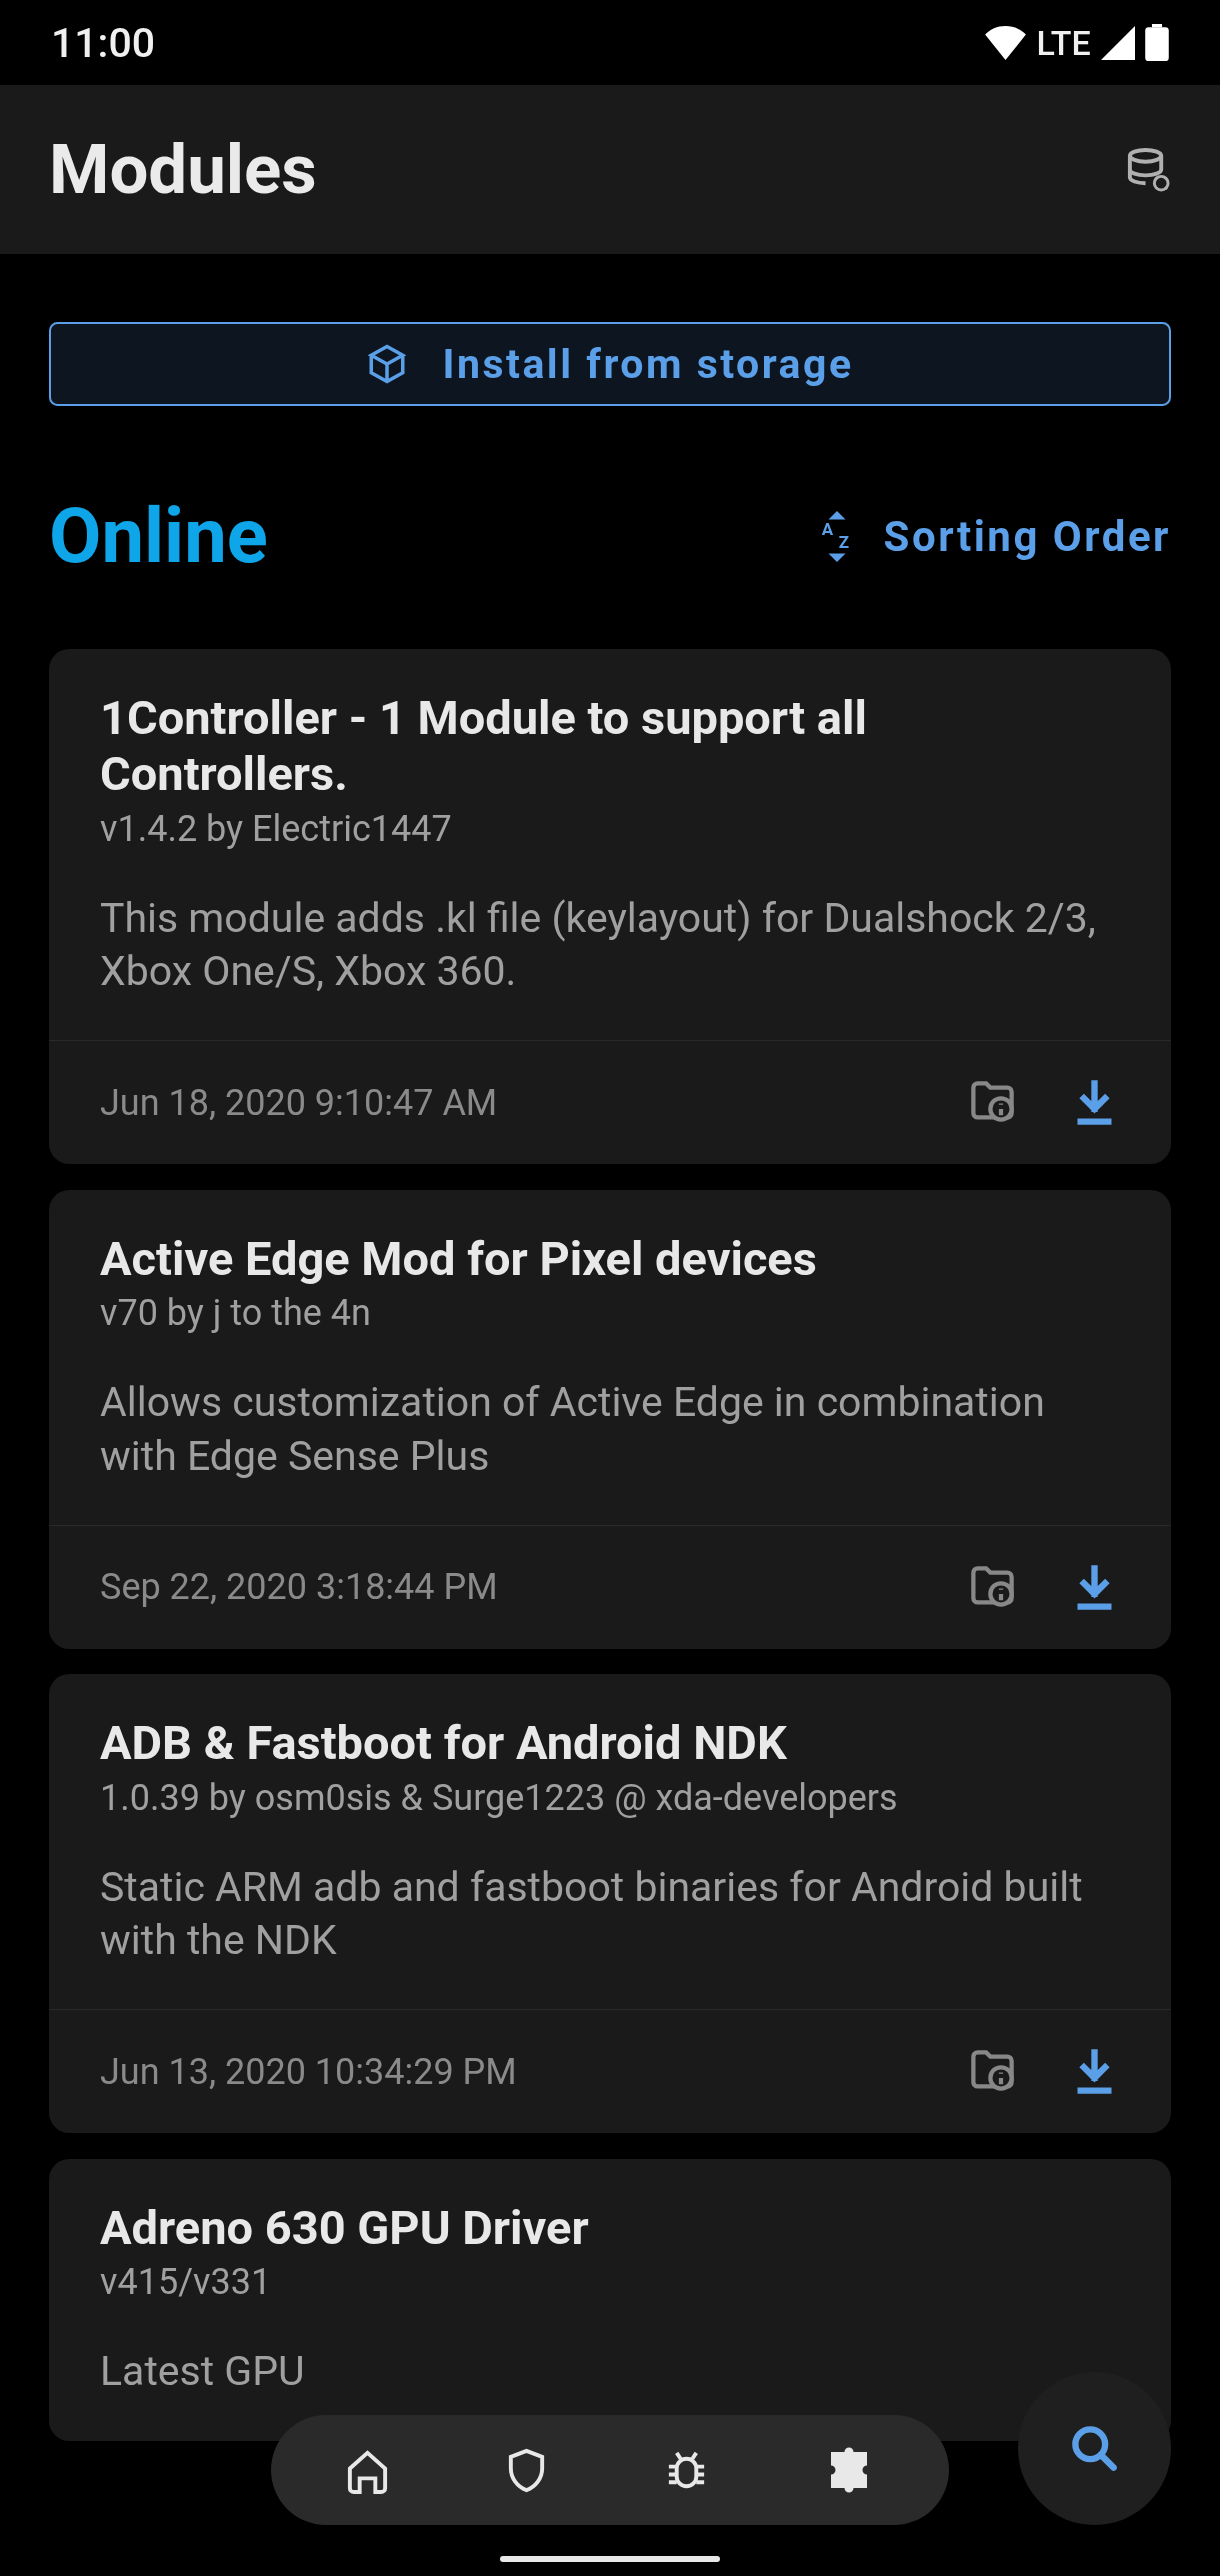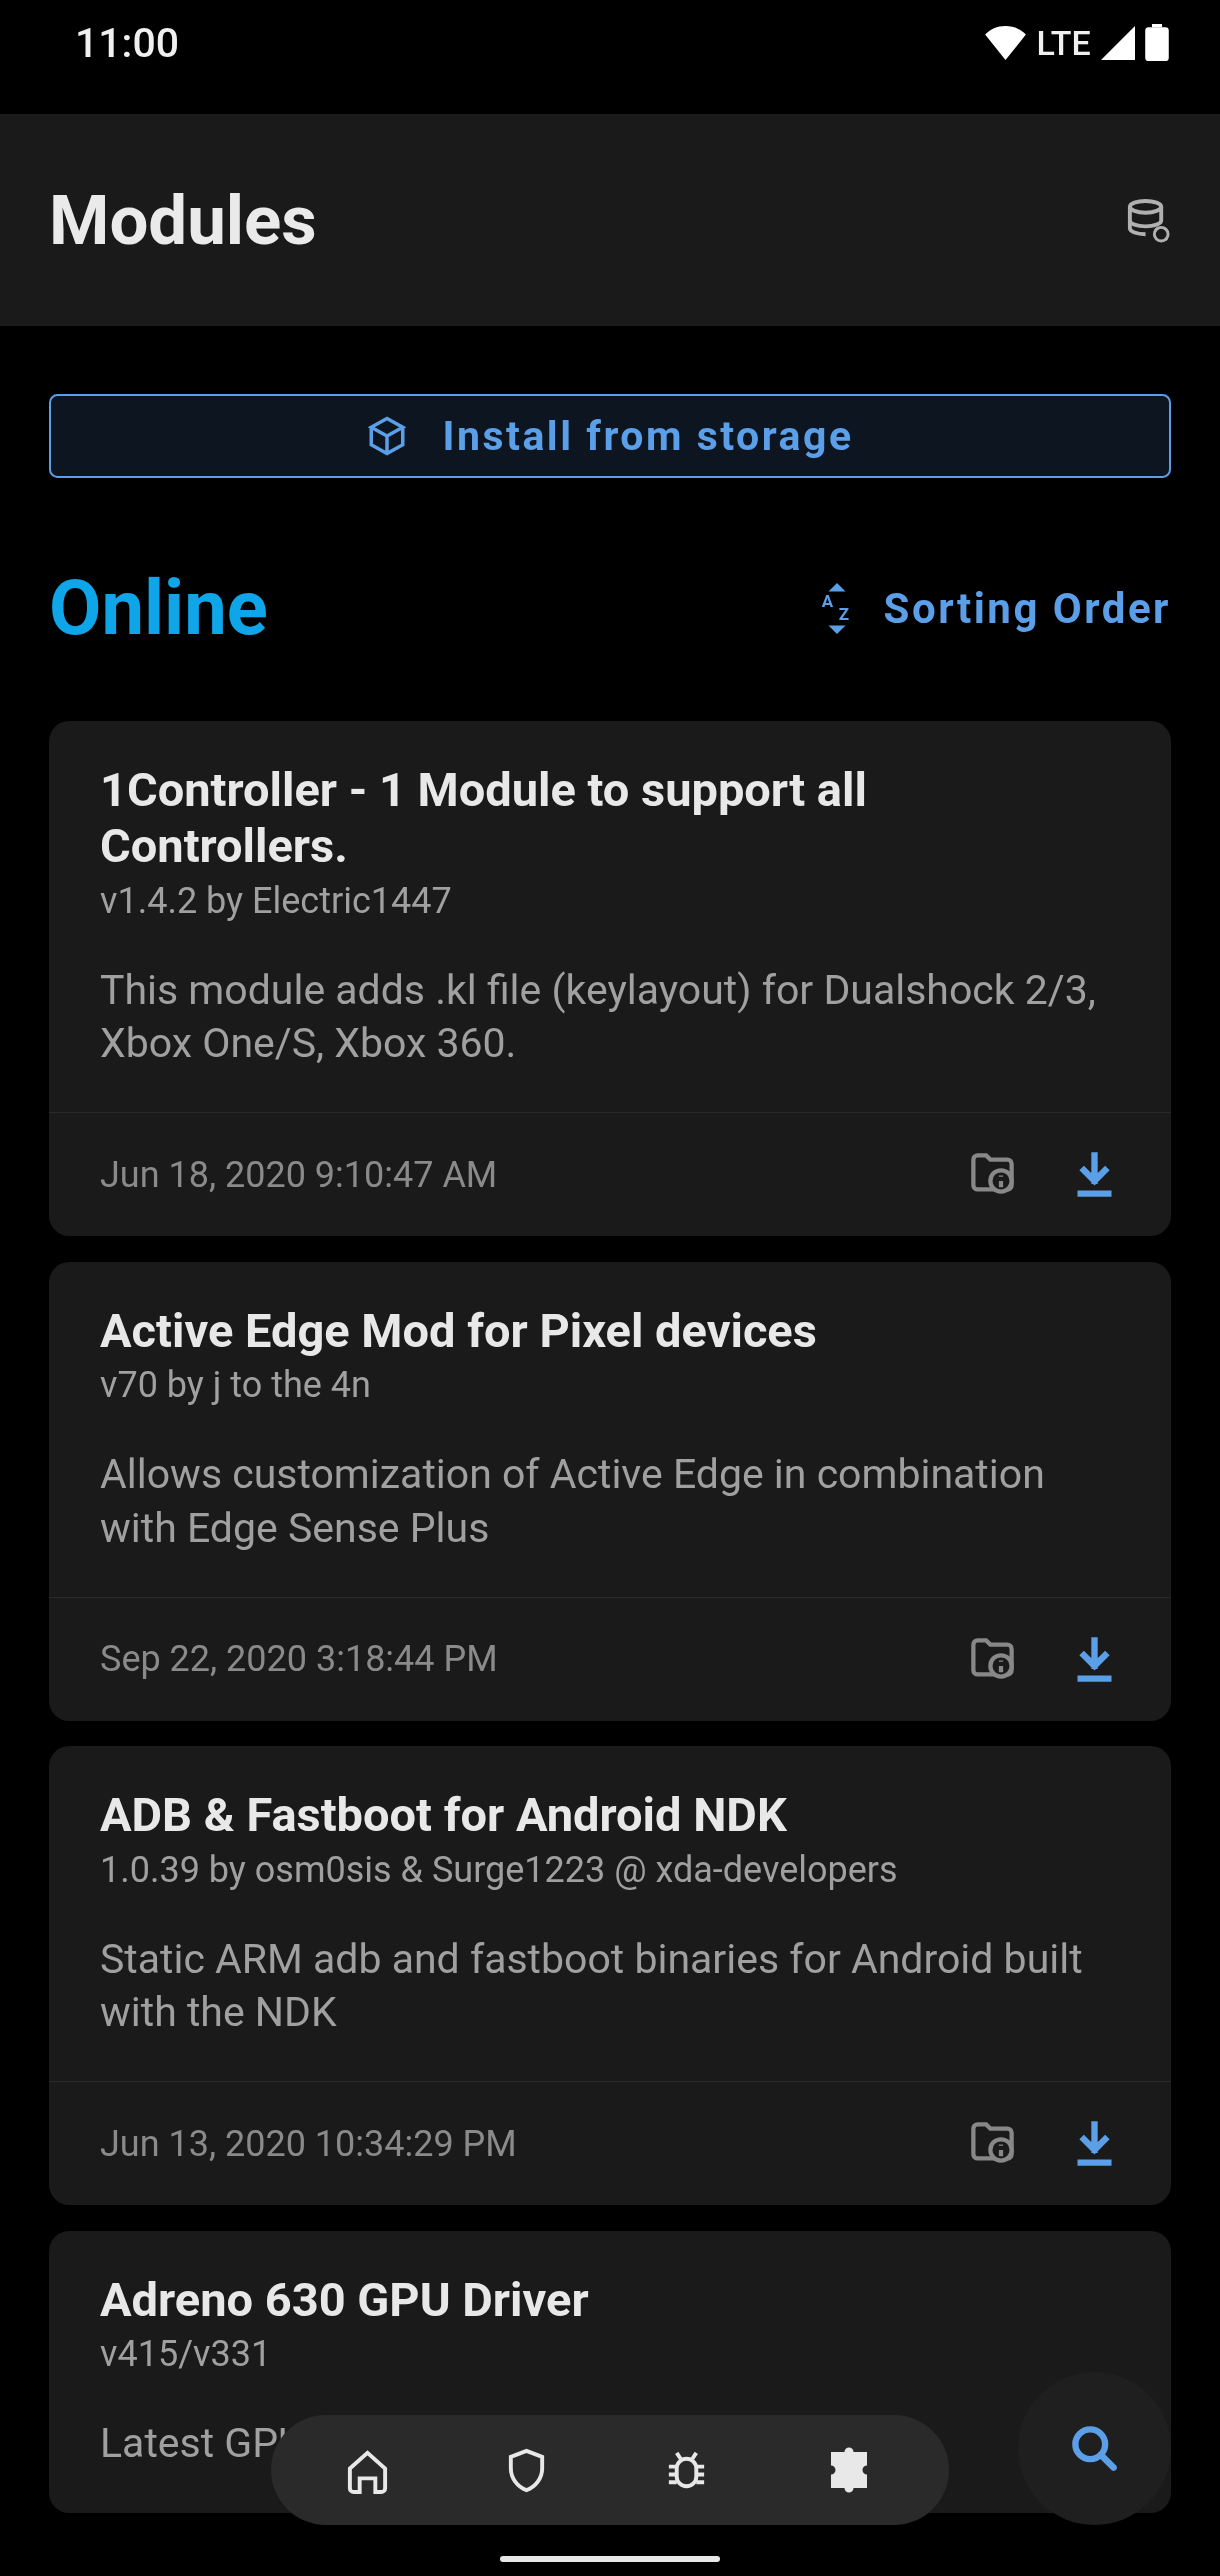--- a/index.html
+++ b/index.html
@@ -14,35 +14,33 @@
   }
   .status-bar {
     height: 85px;
     display: flex;
     justify-content: space-between;
     align-items: center;
     padding: 12px 51px;
     font-size: 41px;
     font-weight: 500;
     color: #f0f0f0;
-    margin-left: 24px;
   }
   .status-right {
     display: flex;
     align-items: center;
     gap: 10.2px;
   }
   .header {
     background: #1a1a1a;
-    height: 212px;
+    height: 169px;
     display: flex;
     justify-content: space-between;
     align-items: center;
     padding: 0 49px;
-    margin-top: 29px;
   }
   .header-title {
     font-size: 69px;
     font-weight: 700;
     color: #eaeaea;
   }
   .header-icon {
     width: 47px;
     height: 47px;
     fill: #b0b0b0;

